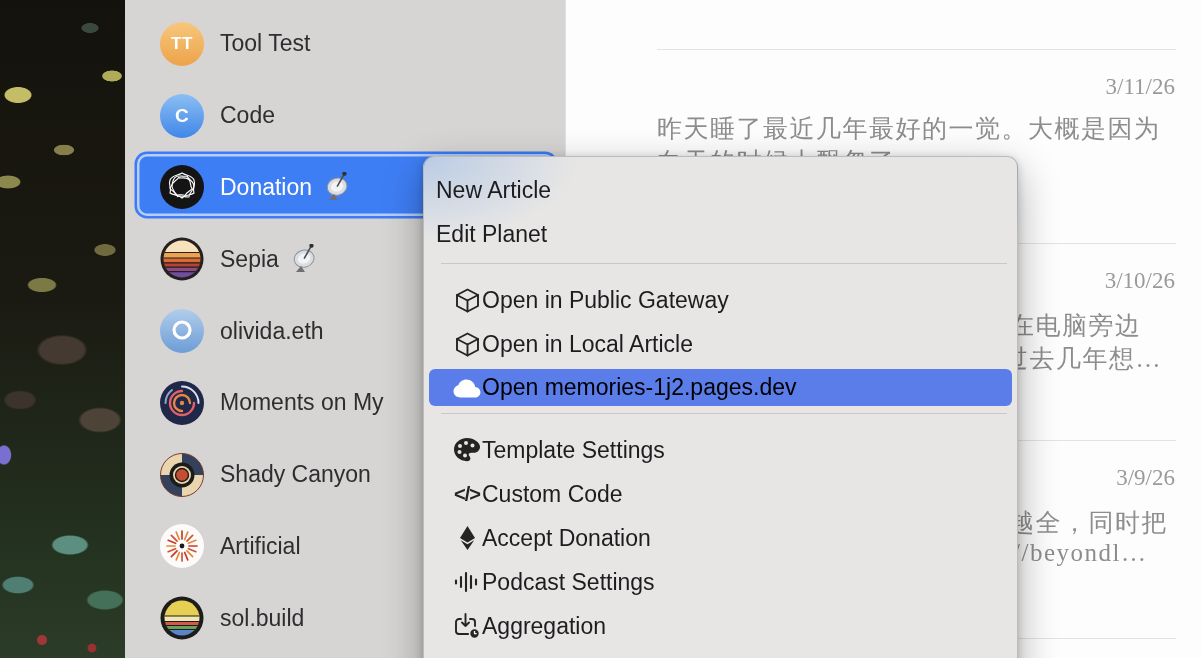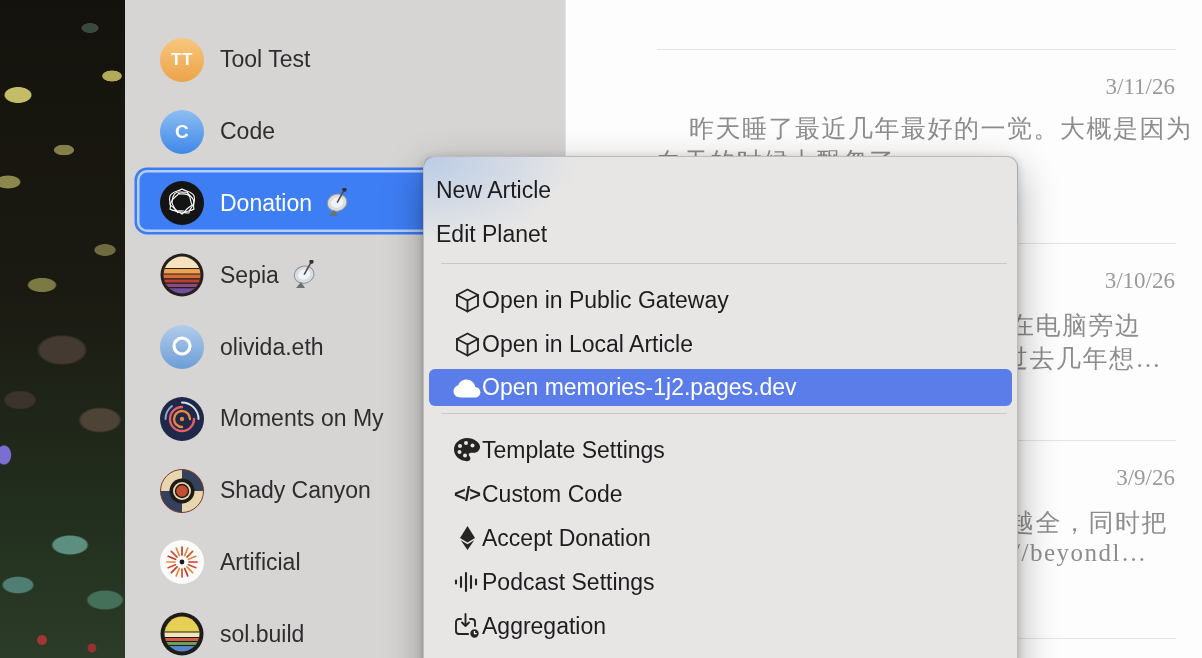--- a/index.html
+++ b/index.html
@@ -26,21 +26,21 @@
       radial-gradient(30px 16px at 70px 545px,#5c8f80 0 55%,transparent 63%),
       radial-gradient(26px 14px at 18px 585px,#4e7f72 0 55%,transparent 63%),
       radial-gradient(30px 16px at 105px 600px,#447059 0 55%,transparent 63%),
       radial-gradient(8px 8px at 42px 640px,#a03636 0 55%,transparent 70%),
       radial-gradient(7px 7px at 92px 648px,#983131 0 55%,transparent 70%),
       linear-gradient(#14120c 0%,#1b1a12 45%,#23301f 80%,#2b3c28 100%);
   }
   
   .sidebar{
     position:absolute;left:125px;top:0;width:440px;height:658px;
-    background:#d6d5d4;padding-top:24px;box-sizing:border-box;
+    background:#d6d5d4;padding-top:8px;box-sizing:border-box;
   }
   .srow{
     position:relative;height:71.8px;display:flex;align-items:center;
     padding-left:35px;box-sizing:border-box;
   }
   .srow>*{position:relative;z-index:1;}
   .srow.selected::before{
     content:"";position:absolute;left:12px;right:10px;top:2px;bottom:7px;
     background:#3e7ef5;border-radius:10px;z-index:0;
     box-shadow:inset 0 0 0 2.5px rgba(255,255,255,.62),0 0 0 2.5px #3c7bf3;
@@ -54,41 +54,41 @@
     justify-content:center;color:#fff;font-weight:bold;font-size:17px;letter-spacing:.5px;}
   .mono.tt{background:linear-gradient(#f7c77d,#eca349);}
   .mono.c{background:linear-gradient(#8cbef3,#3f87e8);font-size:19px;}
   
   .listpane{position:absolute;left:565px;top:0;width:637px;height:658px;
     background:#fdfdfd;border-left:1px solid rgba(0,0,0,.10);box-sizing:border-box;}
   .acell{position:absolute;left:0;right:0;height:197px;font-family:Liberation Serif, serif;}
   .adiv{position:absolute;top:0;left:91px;width:519px;height:1px;background:#e3e3e3;}
   .adate{position:absolute;right:27px;top:25px;font-size:23px;color:#9a9a9a;}
   .aline{position:absolute;font-size:25px;letter-spacing:1.5px;color:#8d8d8d;white-space:nowrap;}
-  .c1 .l1{left:91px;top:63px;margin-left:32px;} .c1 .l2{left:91px;top:96px;}
+  .c1 .l1{left:91px;top:63px;} .c1 .l2{left:91px;top:96px;}
   .c2 .l1{left:443px;top:66px;} .c2 .l2{left:437px;top:99px;}
   .c3 .l1{left:443px;top:66px;} .c3 .l2{left:447px;top:99px;}
   
   .menu{
     position:absolute;left:423px;top:156px;width:595px;height:560px;z-index:10;
     background:
       radial-gradient(220px 120px at 0% 0%,rgba(150,182,228,.55),rgba(150,182,228,0) 70%),
       #e7e6e5;
     border:1px solid rgba(0,0,0,.18);border-radius:11px;box-sizing:border-box;
     padding-top:11px;
     box-shadow:0 14px 40px rgba(0,0,0,.33),0 2px 8px rgba(0,0,0,.18);
   }
   .mrow{height:44px;display:flex;align-items:center;padding-left:28px;
     font-size:23px;color:#1d1d1f;box-sizing:border-box;}
   .mrow.noicon{padding-left:12px;}
   .mic{width:30px;flex:0 0 30px;display:flex;align-items:center;justify-content:center;}
   .mlabel{white-space:nowrap;}
   .mrow.noicon .mlabel{margin-left:0;}
   .mrow.hl{height:37px;margin:3px 5px 4px 5px;border-radius:6px;
-    background:#5b7de9;color:#ffffff;padding-left:23px;}
+    background:#5b7de9;color:#000000;padding-left:23px;}
   .msep{height:1px;background:rgba(0,0,0,.13);margin:7px 10px 14px 17px;}
   .codeglyph{font-size:20px;font-weight:600;color:#242424;letter-spacing:-1px;}
 </style>
 </head>
 <body>
 
 <div class="wallpaper"></div>
 
 <div class="sidebar">
 

